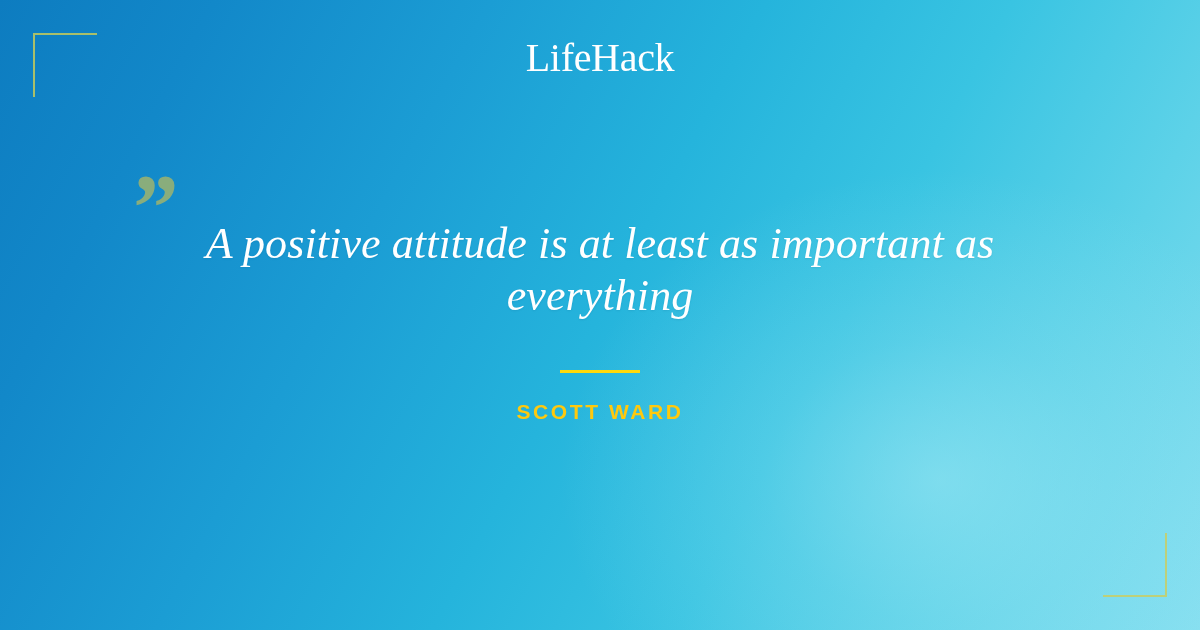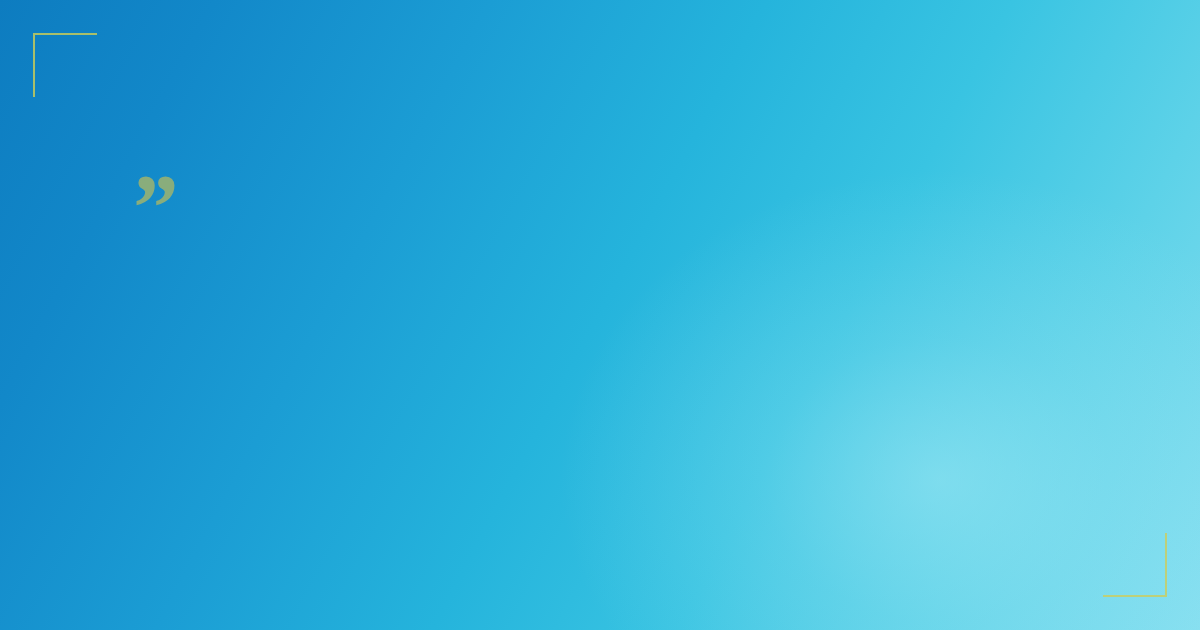--- a/index.html
+++ b/index.html
@@ -143,24 +143,32 @@
   }
 </style>
 </head>
 <body>
 
 <div class="card">
 
   <div class="corner corner-tl"></div>
   <div class="corner corner-br"></div>
 
+  <div class="brand">
+    <span class="brand-wordmark">LifeHack</span>
+  </div>
 
   <div class="quote-block">
 
     <div class="quote-mark">”</div>
 
     <div class="quote-text">
+      <div>A positive attitude is at least as important as everything</div>
     </div>
 
+    <div class="attribution">
+      <div class="divider"></div>
+      <span class="author-name">SCOTT WARD</span>
+    </div>
 
   </div>
 
 </div>
 
 </body></html>

